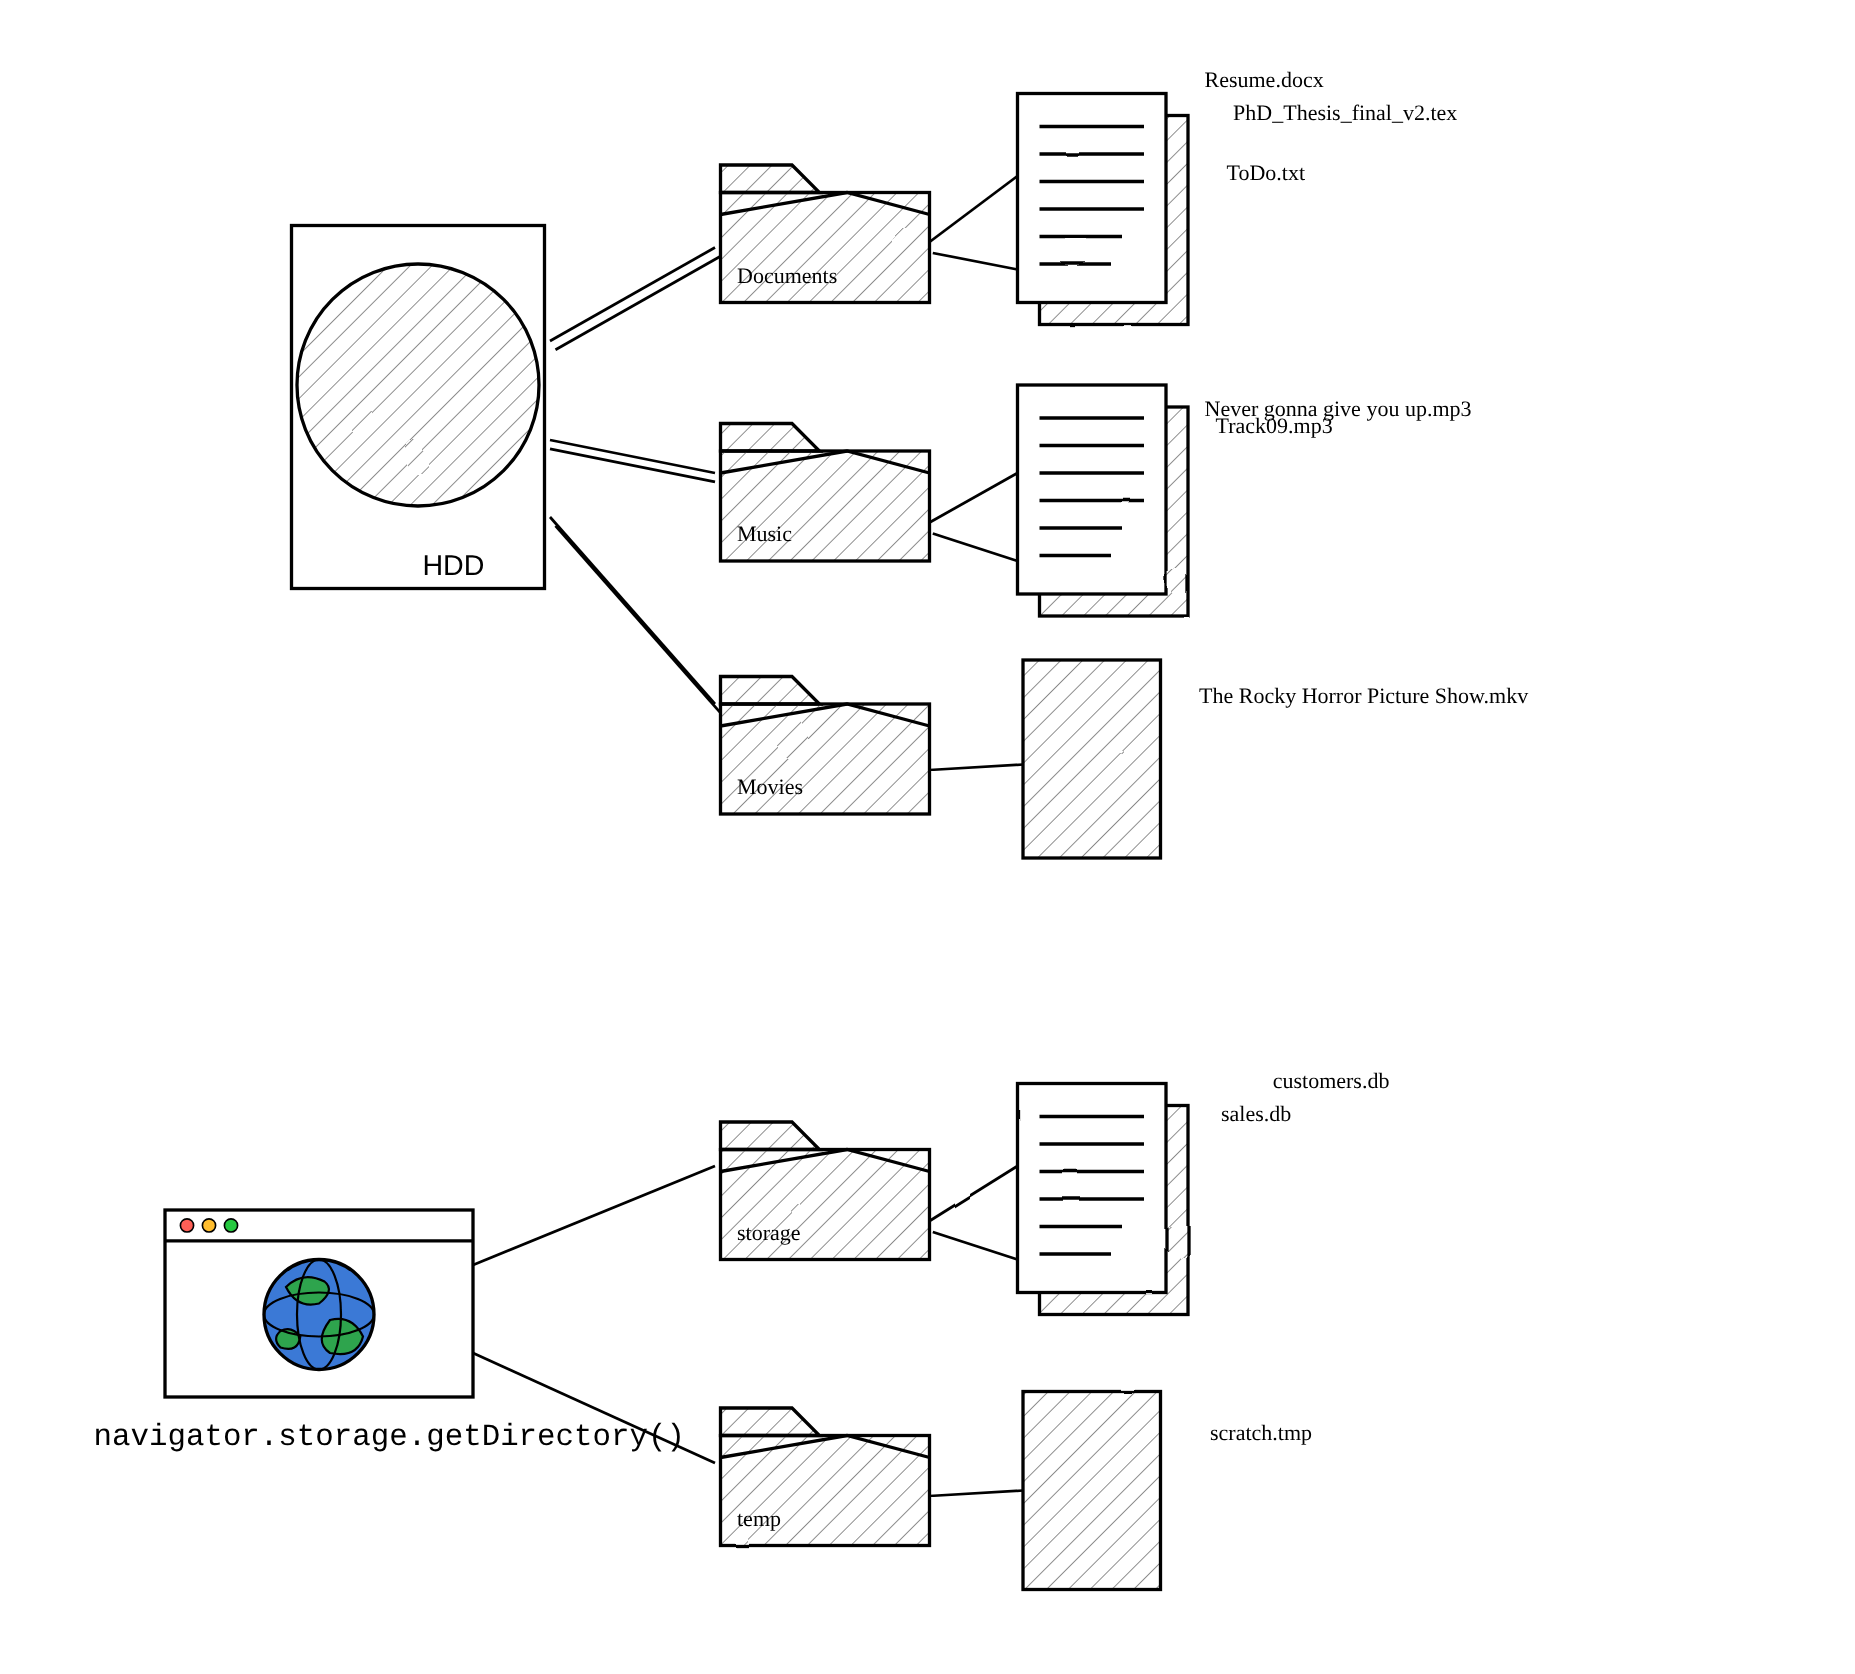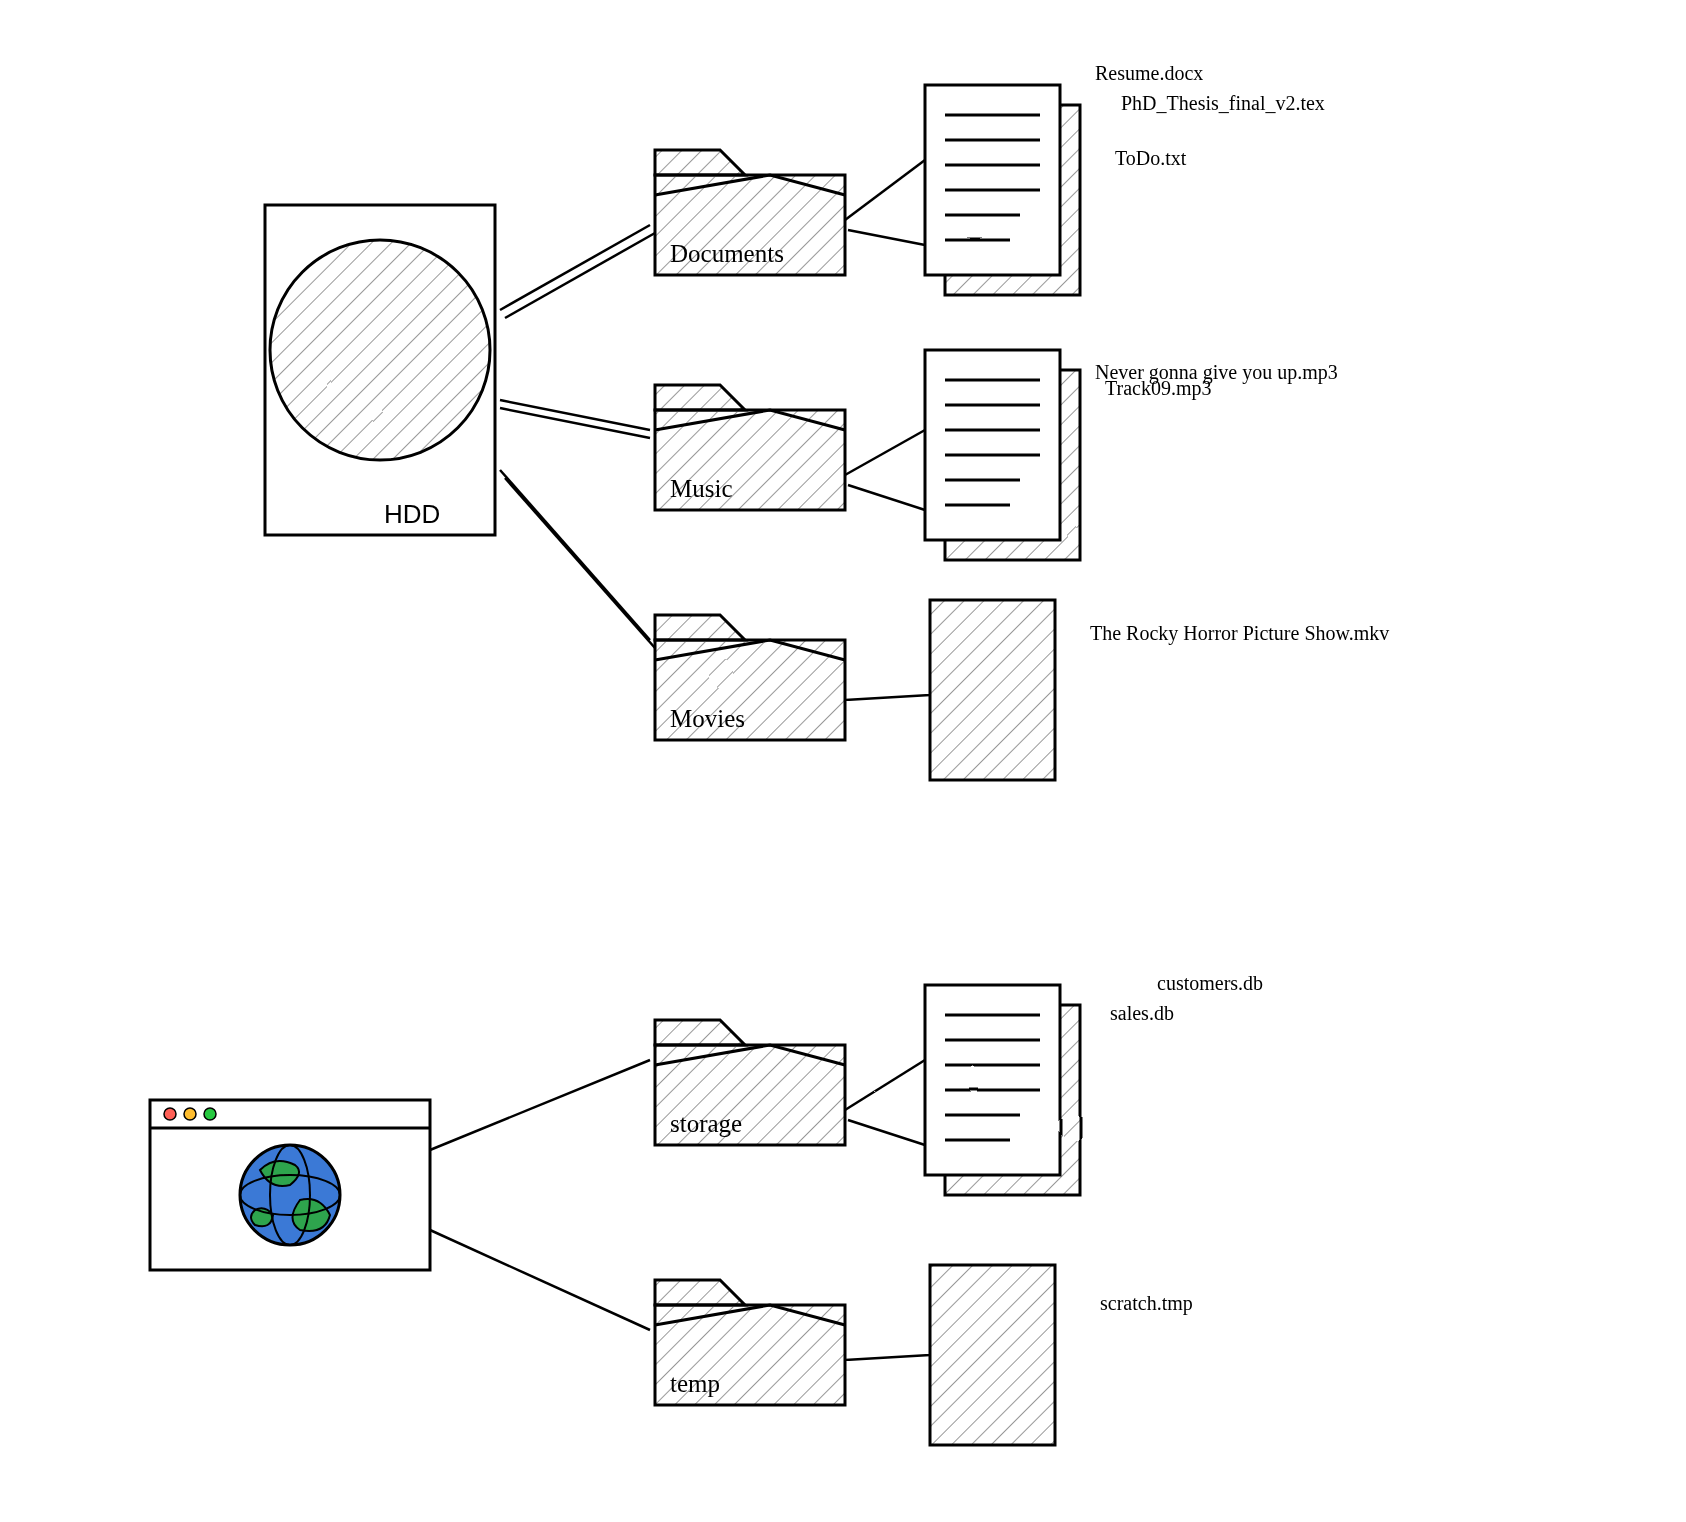--- a/index.html
+++ b/index.html
@@ -17,21 +17,21 @@
   svg.layer {
     position: absolute;
     top: 0;
     left: 0;
     width: 1686px;
     height: 1522px;
     pointer-events: none;
   }
   .label {
     position: absolute;
-    font-size: 25px;
+    font-size: 20px;
     line-height: 1.3;
     white-space: nowrap;
   }
   .label.mono {
     font-family: "Courier New", monospace;
     font-size: 28px;
   }
   .label.small {
     font-size: 20px;
   }
@@ -202,20 +202,21 @@
 
 <div class="label small" style="left:1095px; top:60px;">Resume.docx</div>
 <div class="label small" style="left:1105px; top:90px;margin-left:16px;">PhD_Thesis_final_v2.tex</div>
 <div class="label small" style="left:1115px; top:120px;margin-top:25px;">ToDo.txt</div>
 
 <div class="label small" style="left:1095px; top:359px;">Never gonna give you up.mp3</div>
 <div class="label small" style="left:1105px; top:375px;">Track09.mp3</div>
 
 <div class="label small" style="left:1090px; top:620px;">The Rocky Horror Picture Show.mkv</div>
 
+<div class="label mono" style="left:85px; top:1290px;">navigator.storage.getDirectory()</div>
 
 <div class="label" style="left:670px; top:1108px;">storage</div>
 <div class="label small" style="left:1157px; top:970px;">customers.db</div>
 <div class="label small" style="left:1110px; top:1000px;text-align:center;">sales.db</div>
 
 <div class="label" style="left:670px; top:1368px;">temp</div>
 <div class="label small" style="left:1100px; top:1290px;">scratch.tmp</div>
 
 </div>
 

